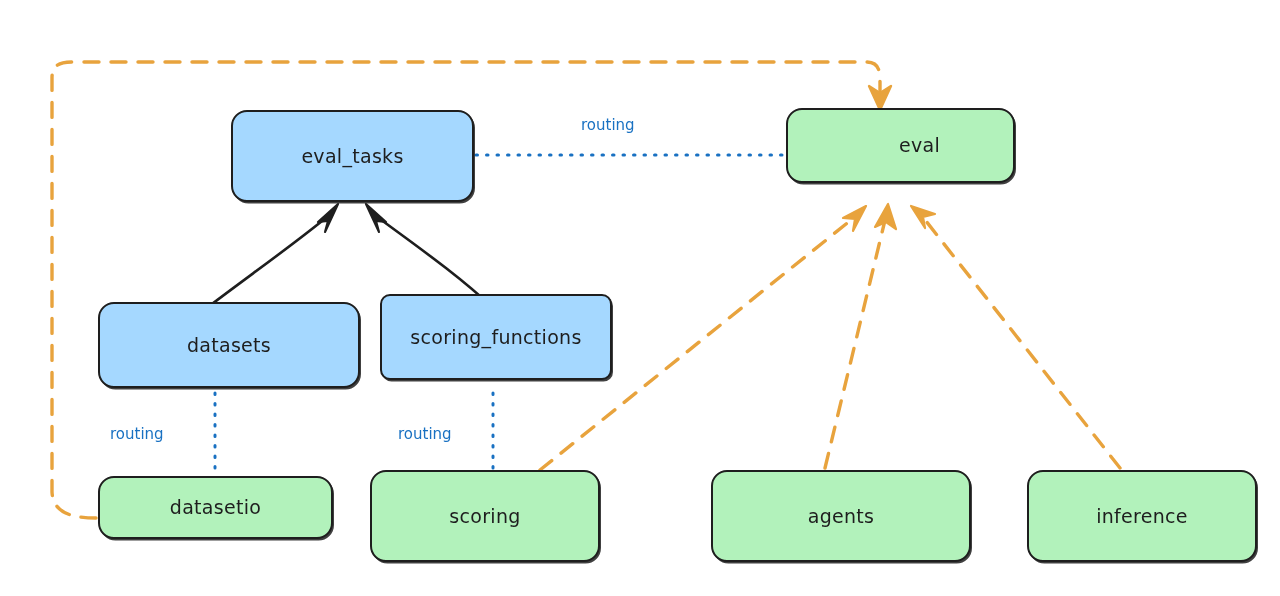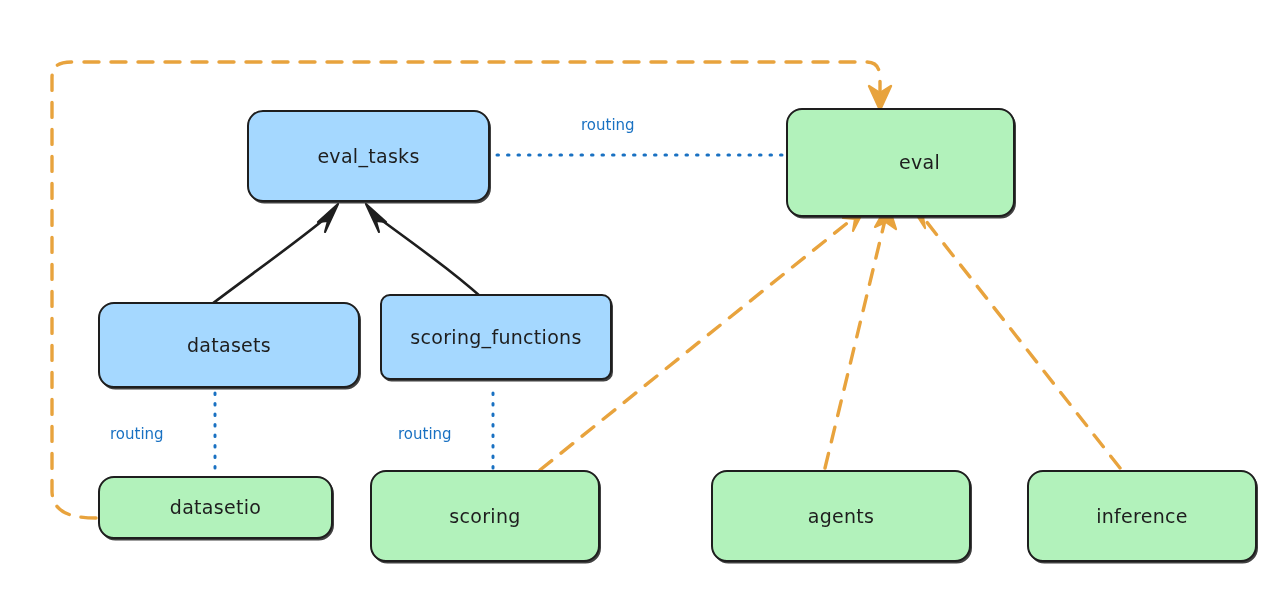--- a/index.html
+++ b/index.html
@@ -103,25 +103,25 @@
       <path d="M 825 468 L 886 216" fill="none" stroke="#e8a33d" stroke-width="3.4" stroke-linecap="round" stroke-dasharray="15 12"></path>
       <path d="M 888 204 L 875 227 L 886 222 L 896 229 Z" fill="#e8a33d" stroke="#e8a33d" stroke-width="2.2" stroke-linejoin="round"></path>
     </g>
 
     <g>
       <path d="M 1120 468 L 922 216" fill="none" stroke="#e8a33d" stroke-width="3.4" stroke-linecap="round" stroke-dasharray="15 12"></path>
       <path d="M 911 206 L 925 228 L 923 217 L 935 214 Z" fill="#e8a33d" stroke="#e8a33d" stroke-width="2.2" stroke-linejoin="round"></path>
     </g>
   </svg>
 
-  <div class="node api" style="left:231px; top:110px; width:243px; height:92px;margin-left:16px;">
+  <div class="node api" style="left:231px; top:110px; width:243px; height:92px;">
     <span class="node-label">eval_tasks</span>
   </div>
 
-  <div class="node provider" style="left:786px; top:108px; width:229px; height:109px;padding-left:38px;">
+  <div class="node provider" style="left:786px; top:108px; width:229px; height:75px;padding-left:38px;">
     <span class="node-label">eval</span>
   </div>
 
   <div class="node api" style="left:98px; top:302px; width:262px; height:86px;">
     <span class="node-label">datasets</span>
   </div>
 
   <div class="node api" style="left:380px; top:294px; width:232px; height:86px;border-radius:10px;">
     <span class="node-label">scoring_functions</span>
   </div>

